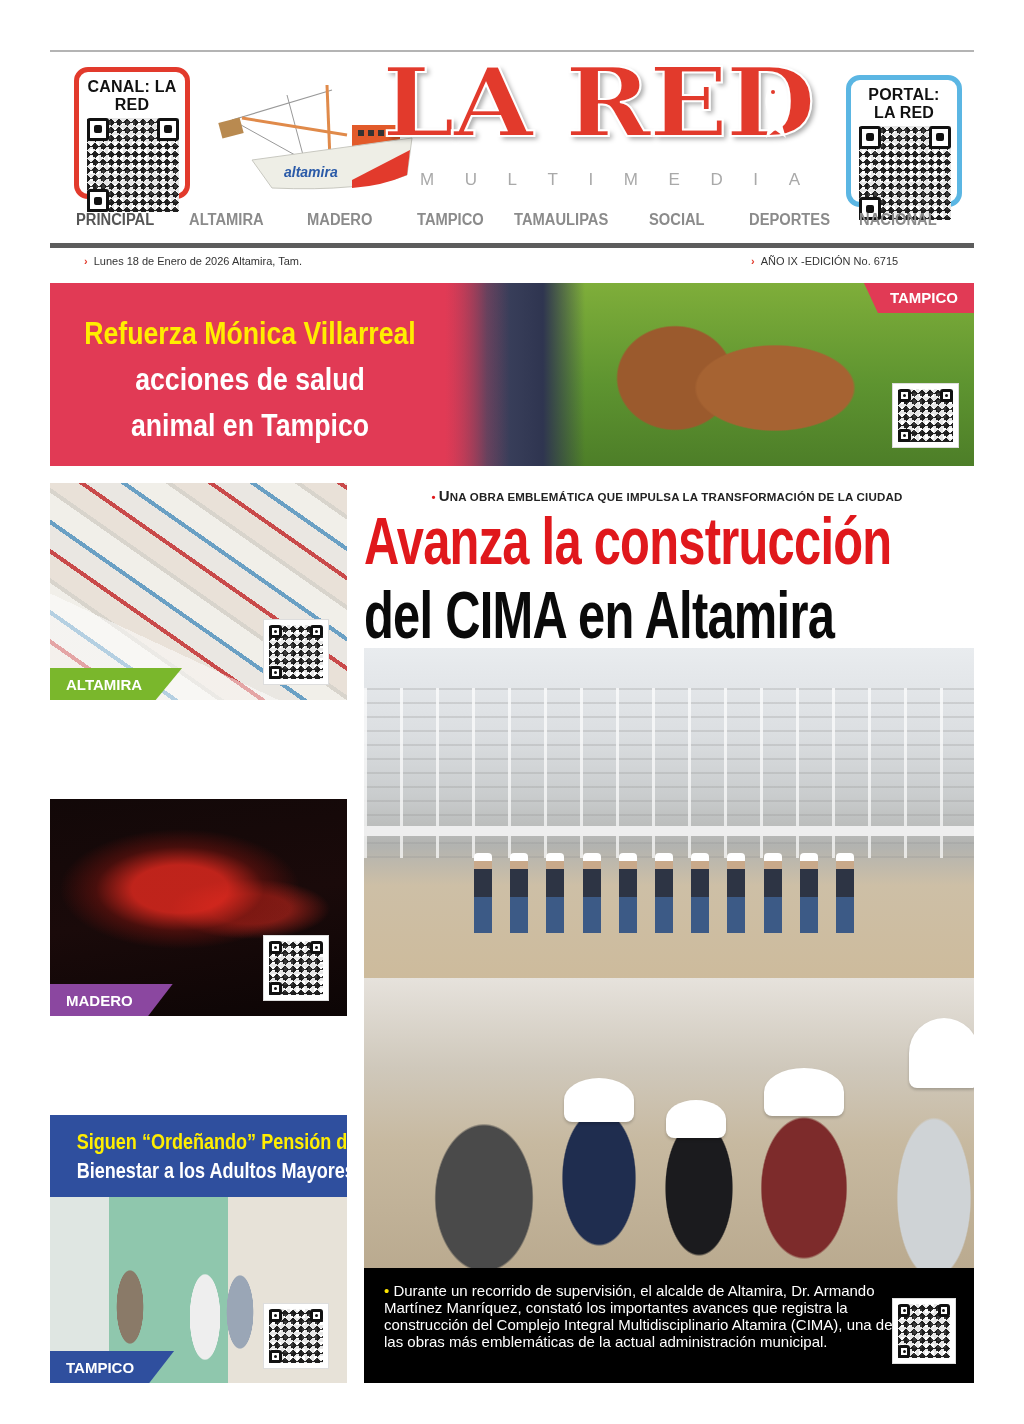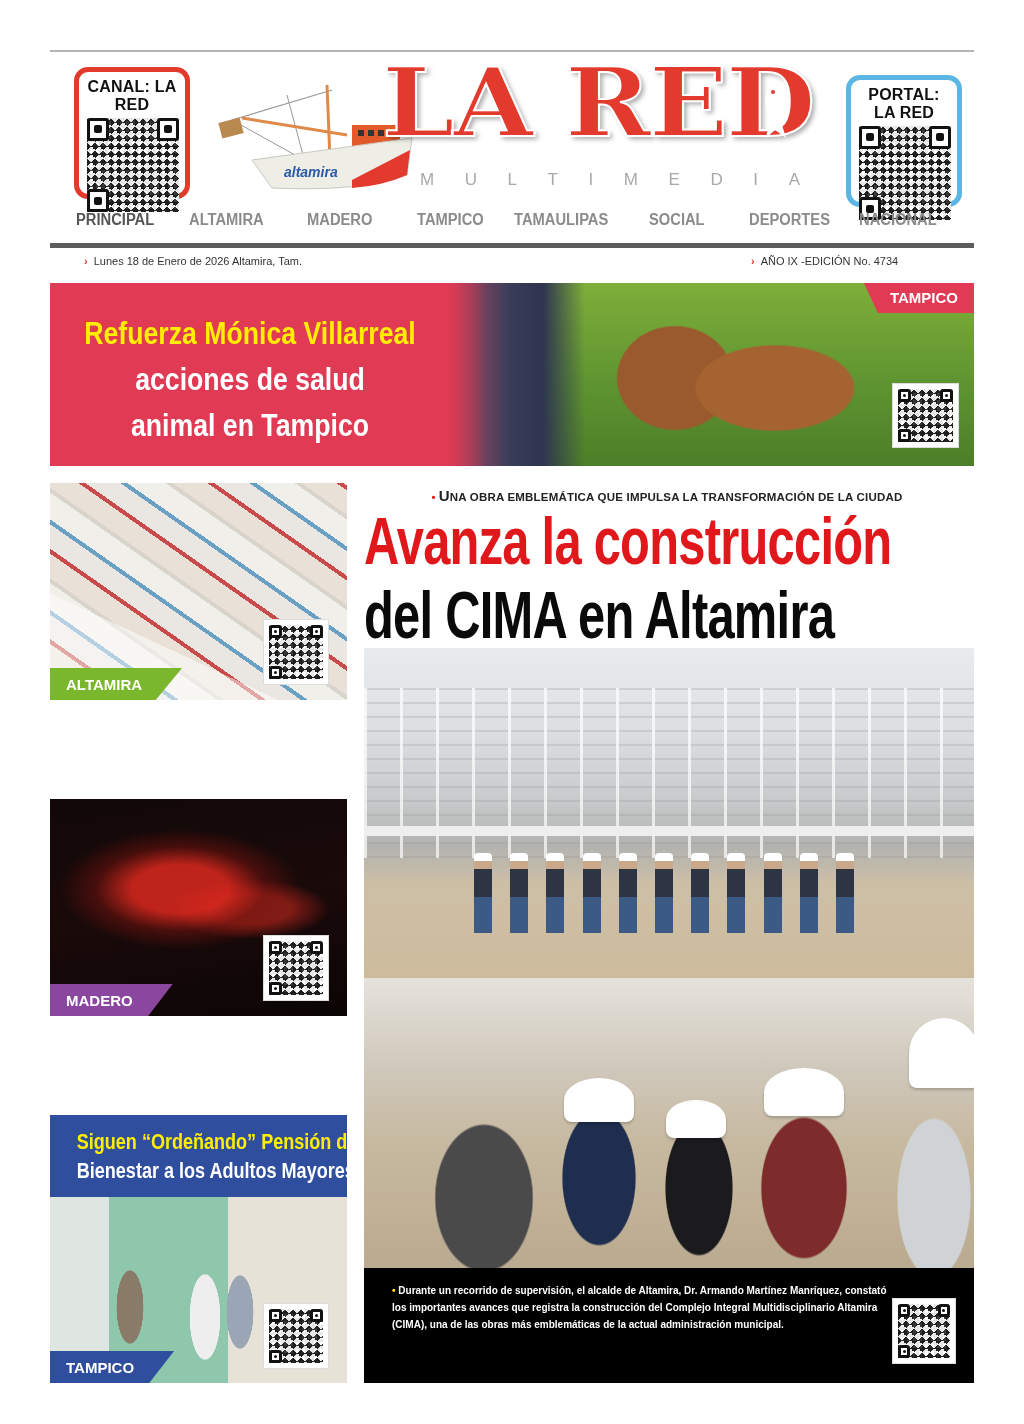--- a/index.html
+++ b/index.html
@@ -85,21 +85,21 @@
   .photo-bot { position: absolute; left: 0; top: 330px; width: 610px; height: 300px;
      background:
        radial-gradient(ellipse 80px 120px at 120px 220px, #4a4a4a 0 60%, transparent 62%),
        radial-gradient(ellipse 60px 110px at 235px 200px, #1f2d4f 0 60%, transparent 62%),
        radial-gradient(ellipse 55px 110px at 335px 210px, #1b1b1e 0 60%, transparent 62%),
        radial-gradient(ellipse 70px 115px at 440px 210px, #7d2b2b 0 60%, transparent 62%),
        radial-gradient(ellipse 60px 130px at 570px 220px, #cfd3d6 0 60%, transparent 62%),
        linear-gradient(180deg, #e6e2dc 0%, #cfc8bb 30%, #c7b9a0 55%, #b9a98e 100%); }
   .helmet { position: absolute; width: 70px; height: 44px; background: #fff; border-radius: 50% 50% 8px 8px; box-shadow: 0 2px 3px rgba(0,0,0,0.2); }
   .caption { position: absolute; left: 0; bottom: 0; width: 610px; height: 115px; background: #000; }
-  .caption-text { position: absolute; left: 28px; top: 14px; width: 510px; color: #fff; font-family: "Liberation Sans", sans-serif; font-weight: bold; font-size: 10px; line-height: 17px; }
+  .caption-text { position: absolute; left: 20px; top: 14px; width: 510px; color: #fff; font-family: "Liberation Sans", sans-serif; font-weight: normal; font-size: 15px; line-height: 17px; }
   .caption-text .dot { color: #ffe600; }
 </style>
 </head>
 <body>
 
 <div class="topline"></div>
 
 <div class="qrbox" style="left:74px;">
   <div class="qr-label">CANAL: LA RED</div>
   <div class="qr" style="width:92px;height:94px;">
@@ -164,21 +164,21 @@
   <a class="nav-item" style="left:589px;">SOCIAL</a>
   <a class="nav-item" style="left:689px;">DEPORTES</a>
   <a class="nav-item" style="left:799px;">NACIONAL</a>
 </div>
 <div class="navbar"></div>
 
 <div class="infoline" style="left:84px;">
   <span class="chev">›</span><span>Lunes 18 de Enero de 2026 Altamira, Tam.</span>
 </div>
 <div class="infoline" style="left:751px;">
-  <span class="chev">›</span><span>AÑO IX -EDICIÓN No. 4734</span>
+  <span class="chev">›</span><span>AÑO IX -EDICIÓN No. 6715</span>
 </div>
 
 <div class="banner">
   <div class="banner-photo">
     <div class="person"></div>
   </div>
   <div class="banner-fade"></div>
   <div class="banner-title">
     <span class="y">Refuerza Mónica Villarreal</span>
     <span class="w">acciones de salud</span>

